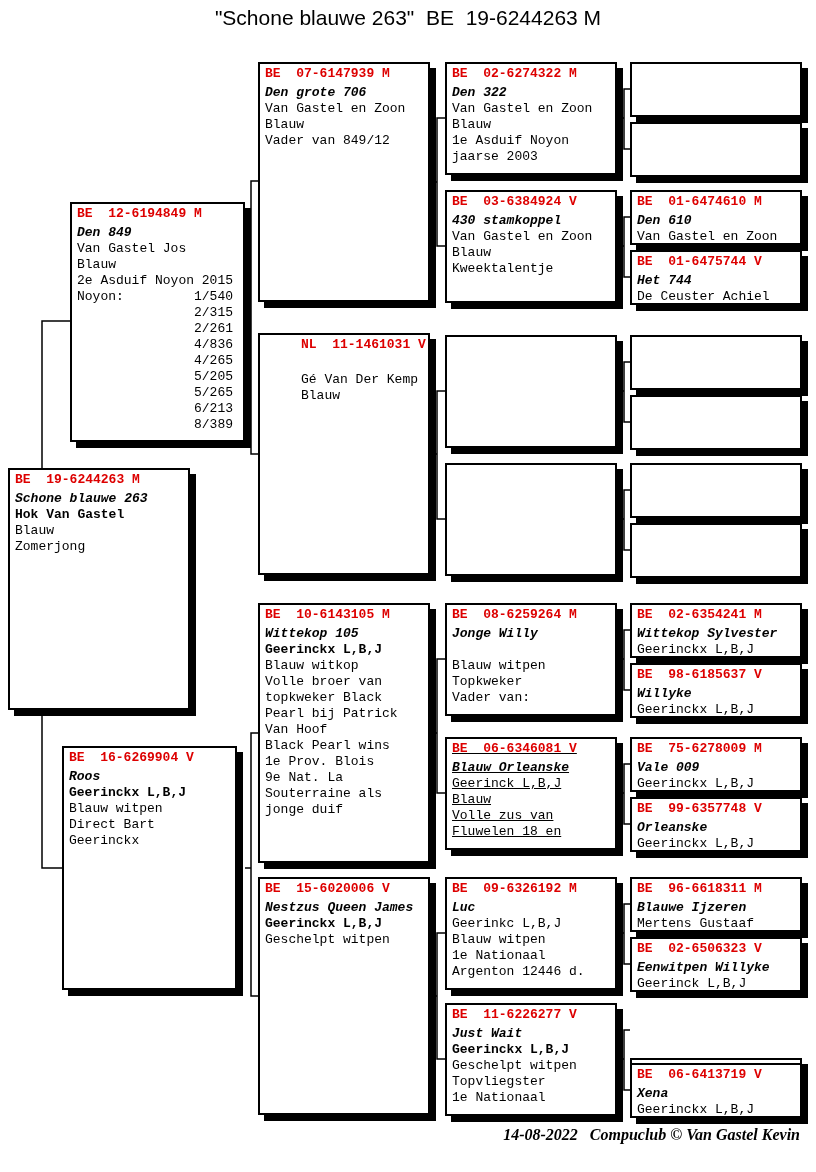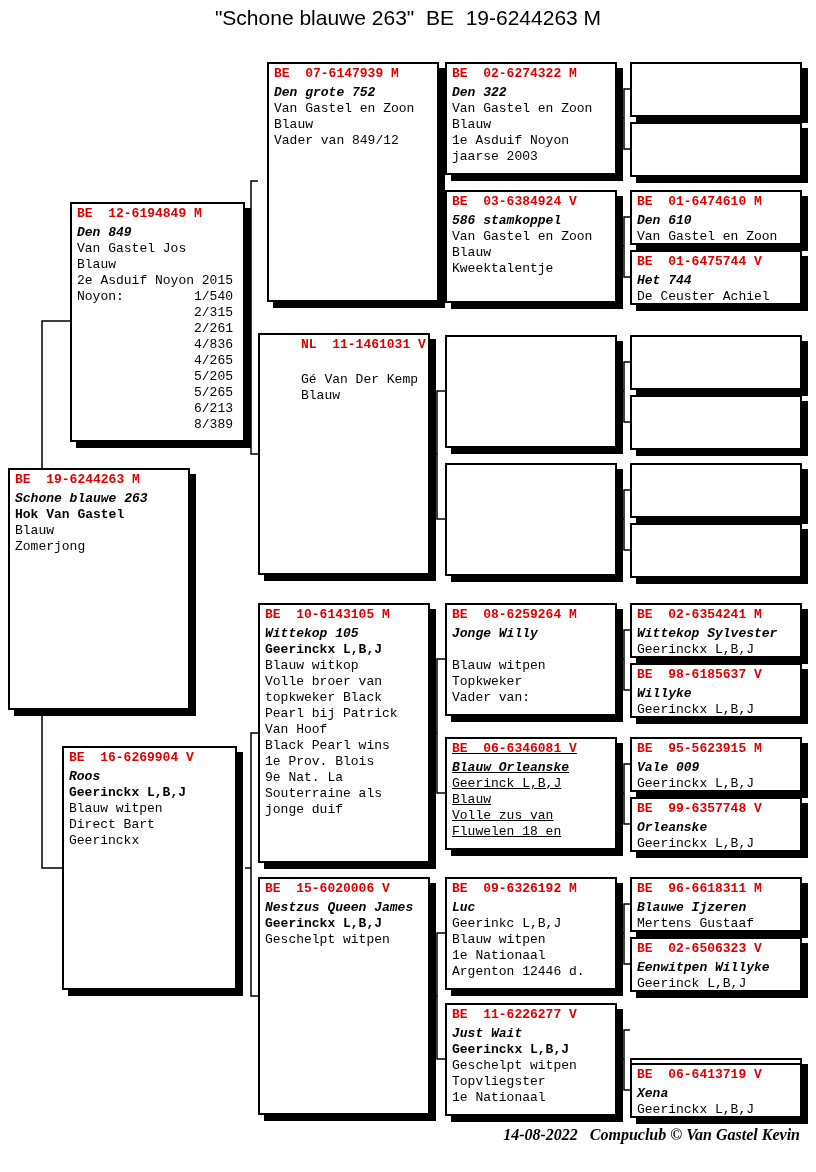--- a/index.html
+++ b/index.html
@@ -87,23 +87,23 @@
         <div class="pline s-n">               8/389</div>
       </div>
       <div class="pbox" style="left: 62px; top: 746px; width: 175px; height: 244px;">
         <div class="phead">BE  16-6269904 V</div>
         <div class="pline s-bi">Roos</div>
         <div class="pline s-b">Geerinckx L,B,J</div>
         <div class="pline s-n">Blauw witpen</div>
         <div class="pline s-n">Direct Bart</div>
         <div class="pline s-n">Geerinckx</div>
       </div>
-      <div class="pbox" style="left: 258px; top: 62px; width: 172px; height: 240px; margin-left: 9px;">
+      <div class="pbox" style="left: 258px; top: 62px; width: 172px; height: 240px;">
         <div class="phead">BE  07-6147939 M</div>
-        <div class="pline s-bi">Den grote 752</div>
+        <div class="pline s-bi">Den grote 706</div>
         <div class="pline s-n">Van Gastel en Zoon</div>
         <div class="pline s-n">Blauw</div>
         <div class="pline s-n">Vader van 849/12</div>
       </div>
       <div class="pbox" style="left: 258px; top: 333px; width: 172px; height: 242px; padding-left: 41px;">
         <div class="phead">NL  11-1461031 V</div>
         <div class="pline s-n"></div>
         <div class="pline s-n">Gé Van Der Kemp</div>
         <div class="pline s-n">Blauw</div>
       </div>
@@ -131,21 +131,21 @@
       <div class="pbox" style="left: 445px; top: 62px; width: 172px; height: 113px;">
         <div class="phead">BE  02-6274322 M</div>
         <div class="pline s-bi">Den 322</div>
         <div class="pline s-n">Van Gastel en Zoon</div>
         <div class="pline s-n">Blauw</div>
         <div class="pline s-n">1e Asduif Noyon</div>
         <div class="pline s-n">jaarse 2003</div>
       </div>
       <div class="pbox" style="left: 445px; top: 190px; width: 172px; height: 113px;">
         <div class="phead">BE  03-6384924 V</div>
-        <div class="pline s-bi">586 stamkoppel</div>
+        <div class="pline s-bi">430 stamkoppel</div>
         <div class="pline s-n">Van Gastel en Zoon</div>
         <div class="pline s-n">Blauw</div>
         <div class="pline s-n">Kweektalentje</div>
       </div>
       <div class="pbox" style="left: 445px; top: 335px; width: 172px; height: 113px;"></div>
       <div class="pbox" style="left: 445px; top: 463px; width: 172px; height: 113px;"></div>
       <div class="pbox" style="left: 445px; top: 603px; width: 172px; height: 113px;">
         <div class="phead">BE  08-6259264 M</div>
         <div class="pline s-bi">Jonge Willy</div>
         <div class="pline s-n"></div>
@@ -197,21 +197,21 @@
         <div class="phead">BE  02-6354241 M</div>
         <div class="pline s-bi">Wittekop Sylvester</div>
         <div class="pline s-n">Geerinckx L,B,J</div>
       </div>
       <div class="pbox" style="left: 630px; top: 663px; width: 172px; height: 55px;">
         <div class="phead">BE  98-6185637 V</div>
         <div class="pline s-bi">Willyke</div>
         <div class="pline s-n">Geerinckx L,B,J</div>
       </div>
       <div class="pbox" style="left: 630px; top: 737px; width: 172px; height: 55px;">
-        <div class="phead">BE  95-5623915 M</div>
+        <div class="phead">BE  75-6278009 M</div>
         <div class="pline s-bi">Vale 009</div>
         <div class="pline s-n">Geerinckx L,B,J</div>
       </div>
       <div class="pbox" style="left: 630px; top: 797px; width: 172px; height: 55px;">
         <div class="phead">BE  99-6357748 V</div>
         <div class="pline s-bi">Orleanske</div>
         <div class="pline s-n">Geerinckx L,B,J</div>
       </div>
       <div class="pbox" style="left: 630px; top: 877px; width: 172px; height: 55px;">
         <div class="phead">BE  96-6618311 M</div>

